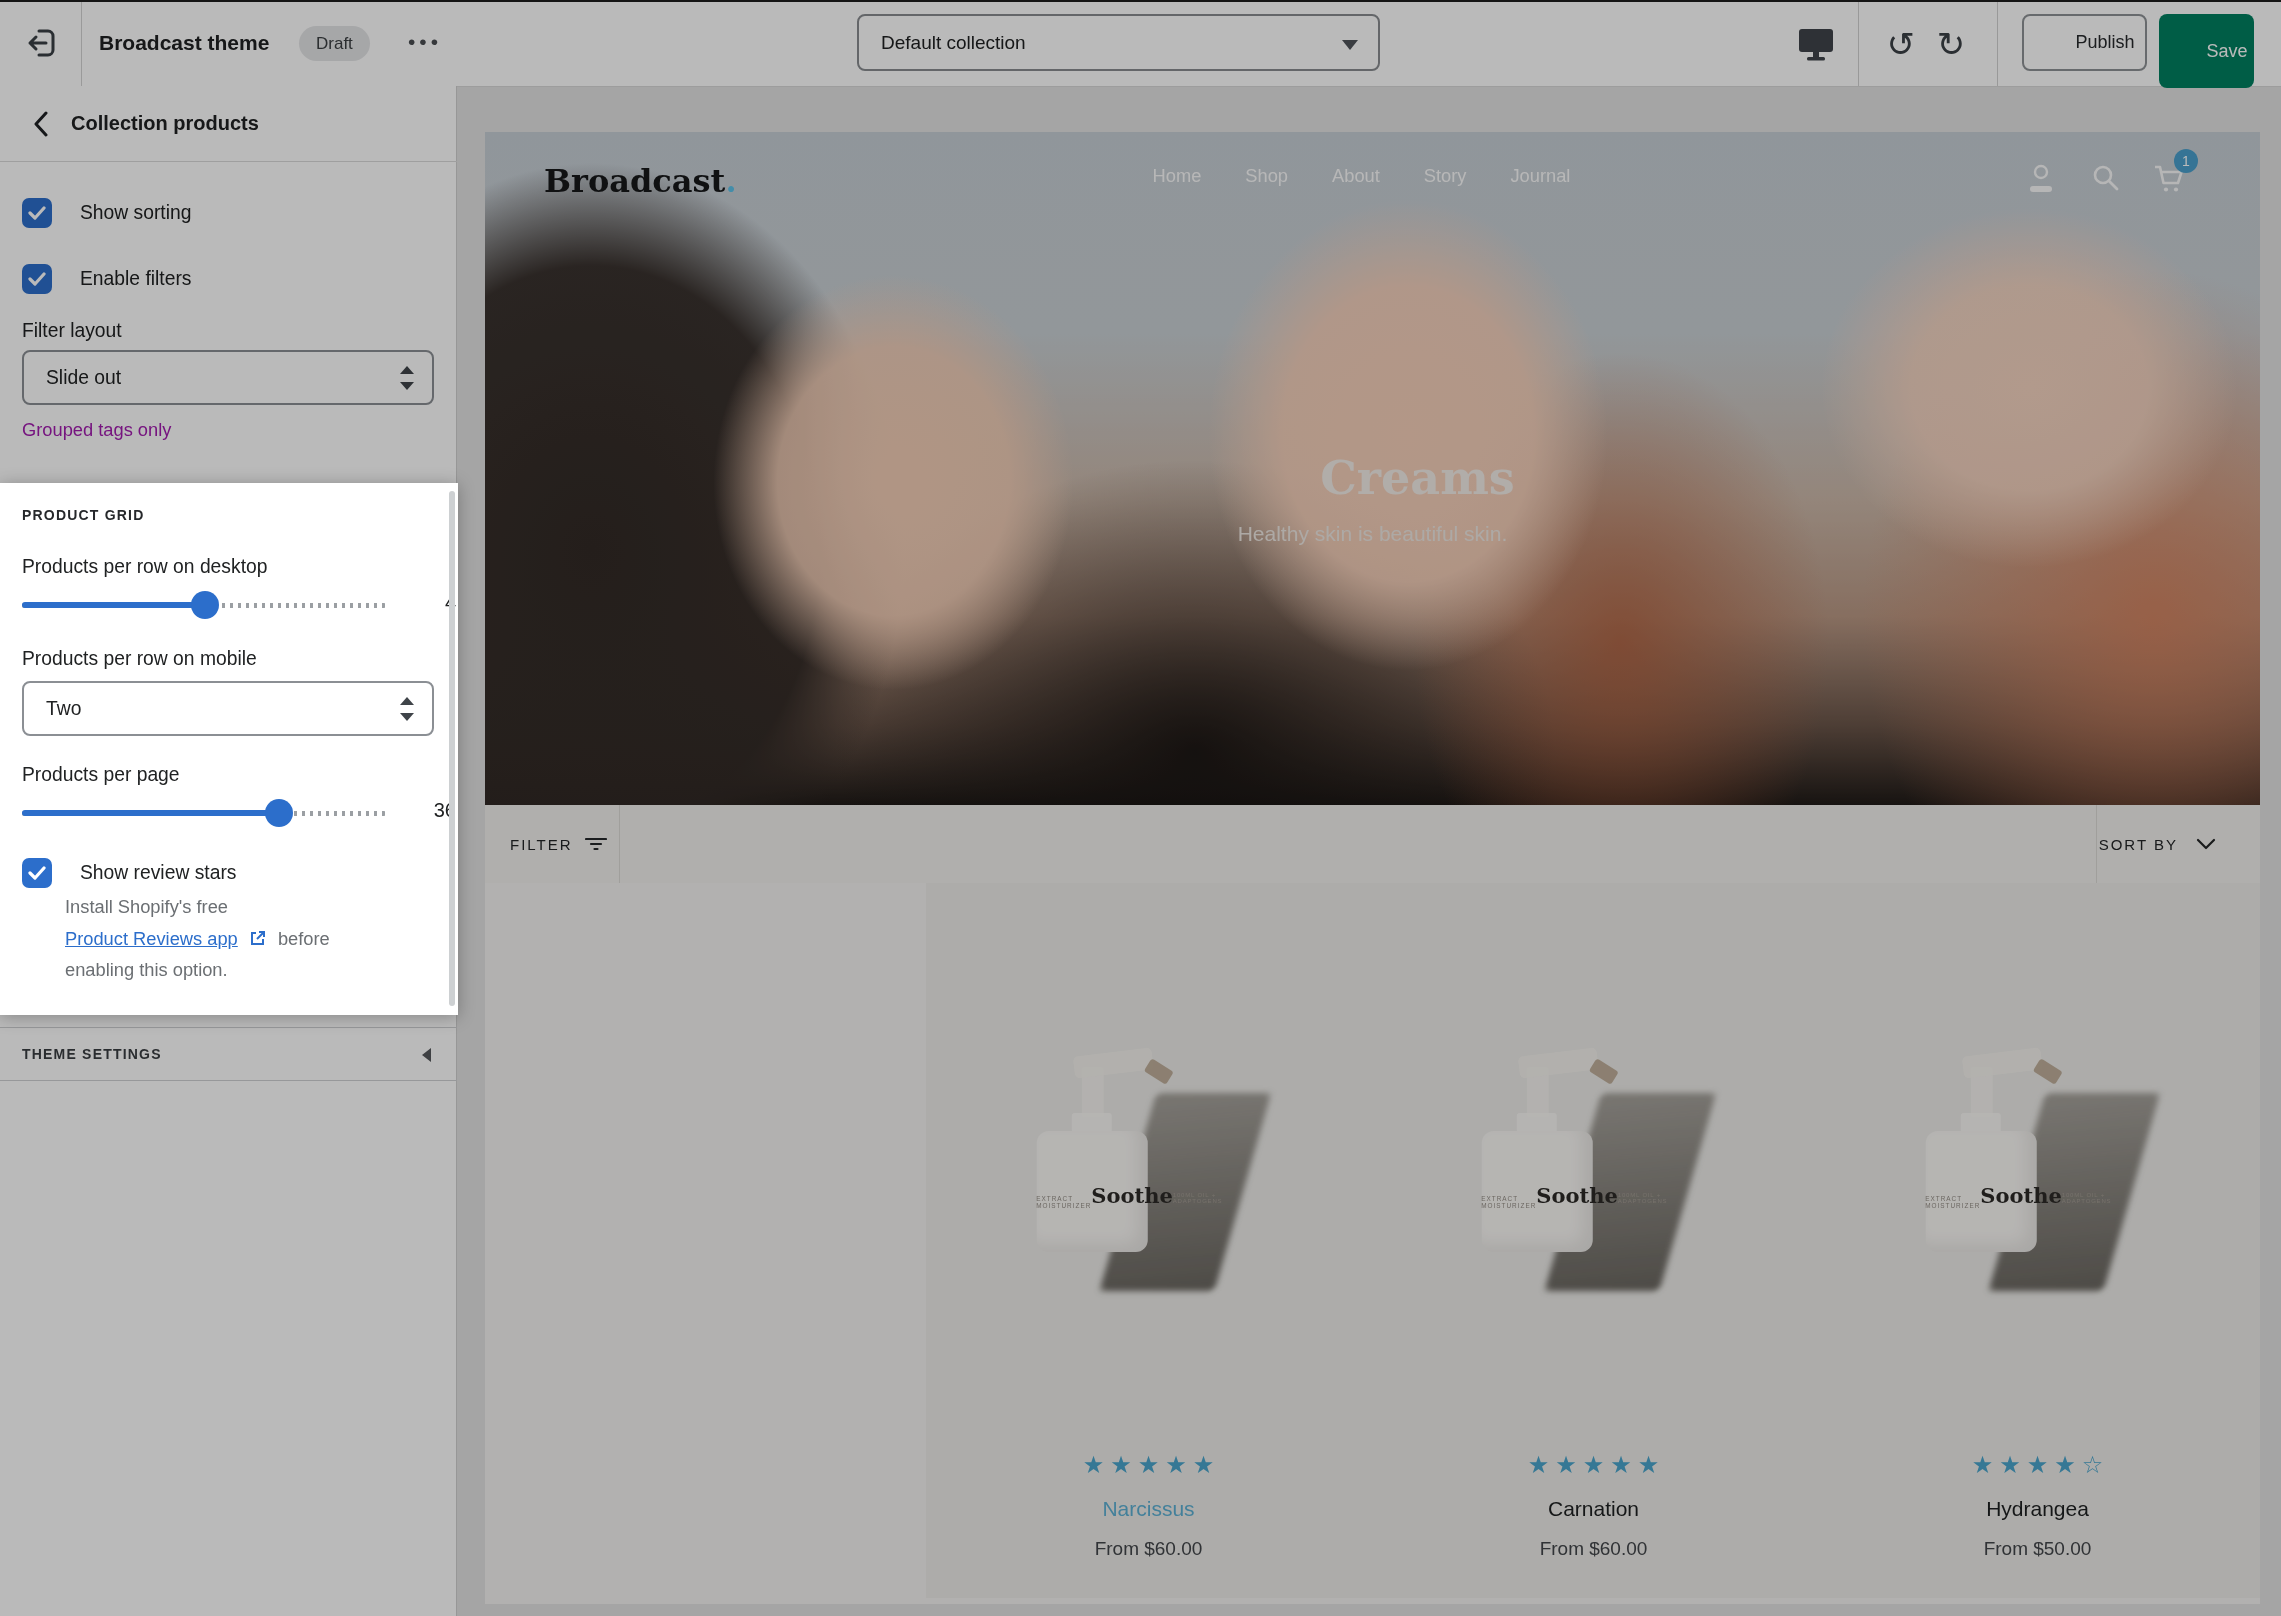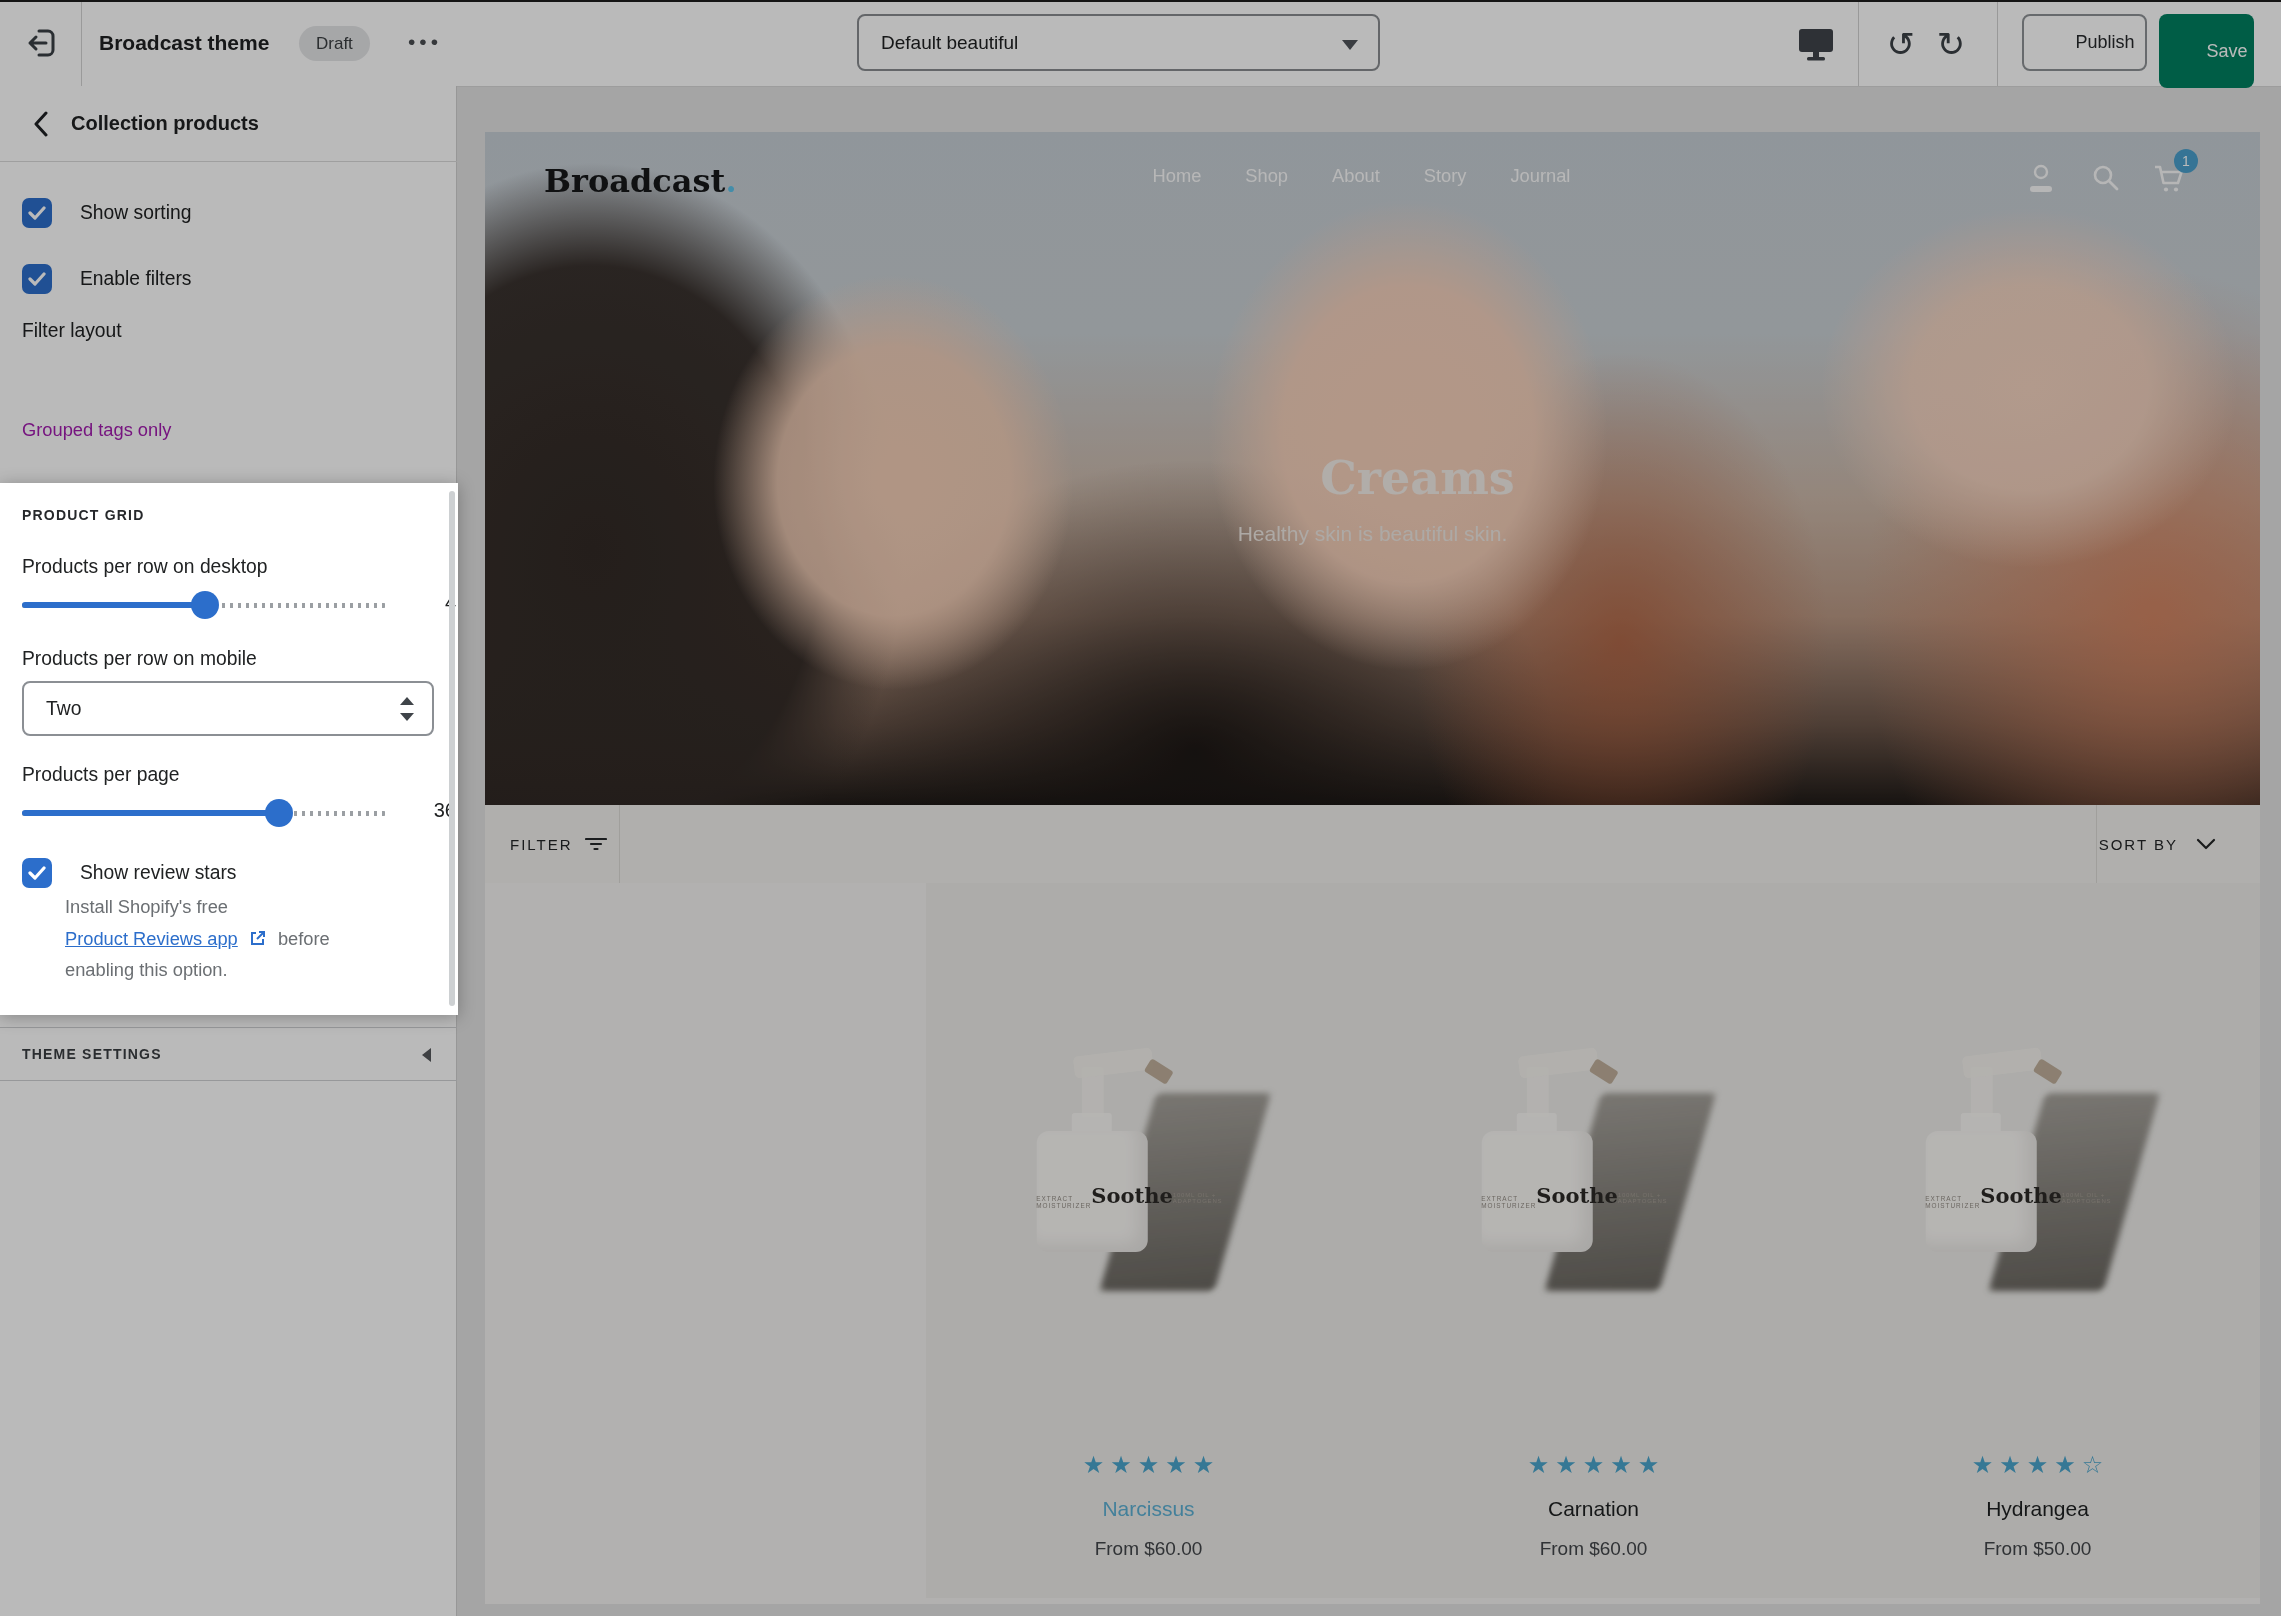--- a/index.html
+++ b/index.html
@@ -124,21 +124,21 @@
         <svg width="34" height="34" viewBox="0 0 34 34" fill="none">
           <path d="M15 5 h9 a5 5 0 0 1 5 5 v14 a5 5 0 0 1 -5 5 h-9" stroke="#3a3f45" stroke-width="3" stroke-linecap="round"></path>
           <path d="M22 17 H6 M12 11 l-6 6 6 6" stroke="#3a3f45" stroke-width="3" stroke-linecap="round" stroke-linejoin="round"></path>
         </svg>
       </span>
     </div>
     <div class="tb-title">Broadcast theme</div>
     <div class="tb-badge">Draft</div>
     <div class="tb-dots">•••</div>
     <div class="tb-select">
-      <span class="txt">Default beautiful</span>
+      <span class="txt">Default collection</span>
       <span class="tb-caret"></span>
     </div>
     <div class="icon-btn" style="left:1794px;top:24px;width:44px;height:40px;">
       <span>
         <svg width="38" height="36" viewBox="0 0 38 36">
           <rect x="2" y="3" width="34" height="23" rx="3" fill="#3f444a"></rect>
           <rect x="16" y="26" width="6" height="5" fill="#3f444a"></rect>
           <rect x="10" y="31" width="18" height="3.5" rx="1.5" fill="#3f444a"></rect>
         </svg>
       </span>
@@ -179,20 +179,29 @@
     <div class="cbx-row" style="top:178px;">
       <span class="cbx">
         <svg width="18" height="14" viewBox="0 0 18 14" fill="none">
             <path d="M2 7 L7 12 L16 2" stroke="#fff" stroke-width="3.2" stroke-linecap="round" stroke-linejoin="round"></path>
           </svg>
       </span>
       <span class="cbx-label">Enable filters</span>
     </div>
 
     <div class="fld-label" style="top:234px;">Filter layout</div>
+    <div class="sel" style="top:264px;">
+      <span class="txt">Slide out</span>
+      <span class="updown">
+        <svg width="18" height="26" viewBox="0 0 18 26">
+            <path d="M9 1 L16 9 H2 Z" fill="#3f4449"></path>
+            <path d="M9 25 L2 17 H16 Z" fill="#3f4449"></path>
+          </svg>
+      </span>
+    </div>
     <div class="helper" style="top:333px;">Grouped tags only</div>
   </div>
 
   <div class="panel">
     <div class="panel-heading">PRODUCT GRID</div>
 
     <div class="fld-label" style="top:73px;">Products per row on desktop</div>
     <div class="slider" style="top:107px;">
       <span class="sl-dots"></span>
       <span class="sl-fill" style="width:183px;"></span>

